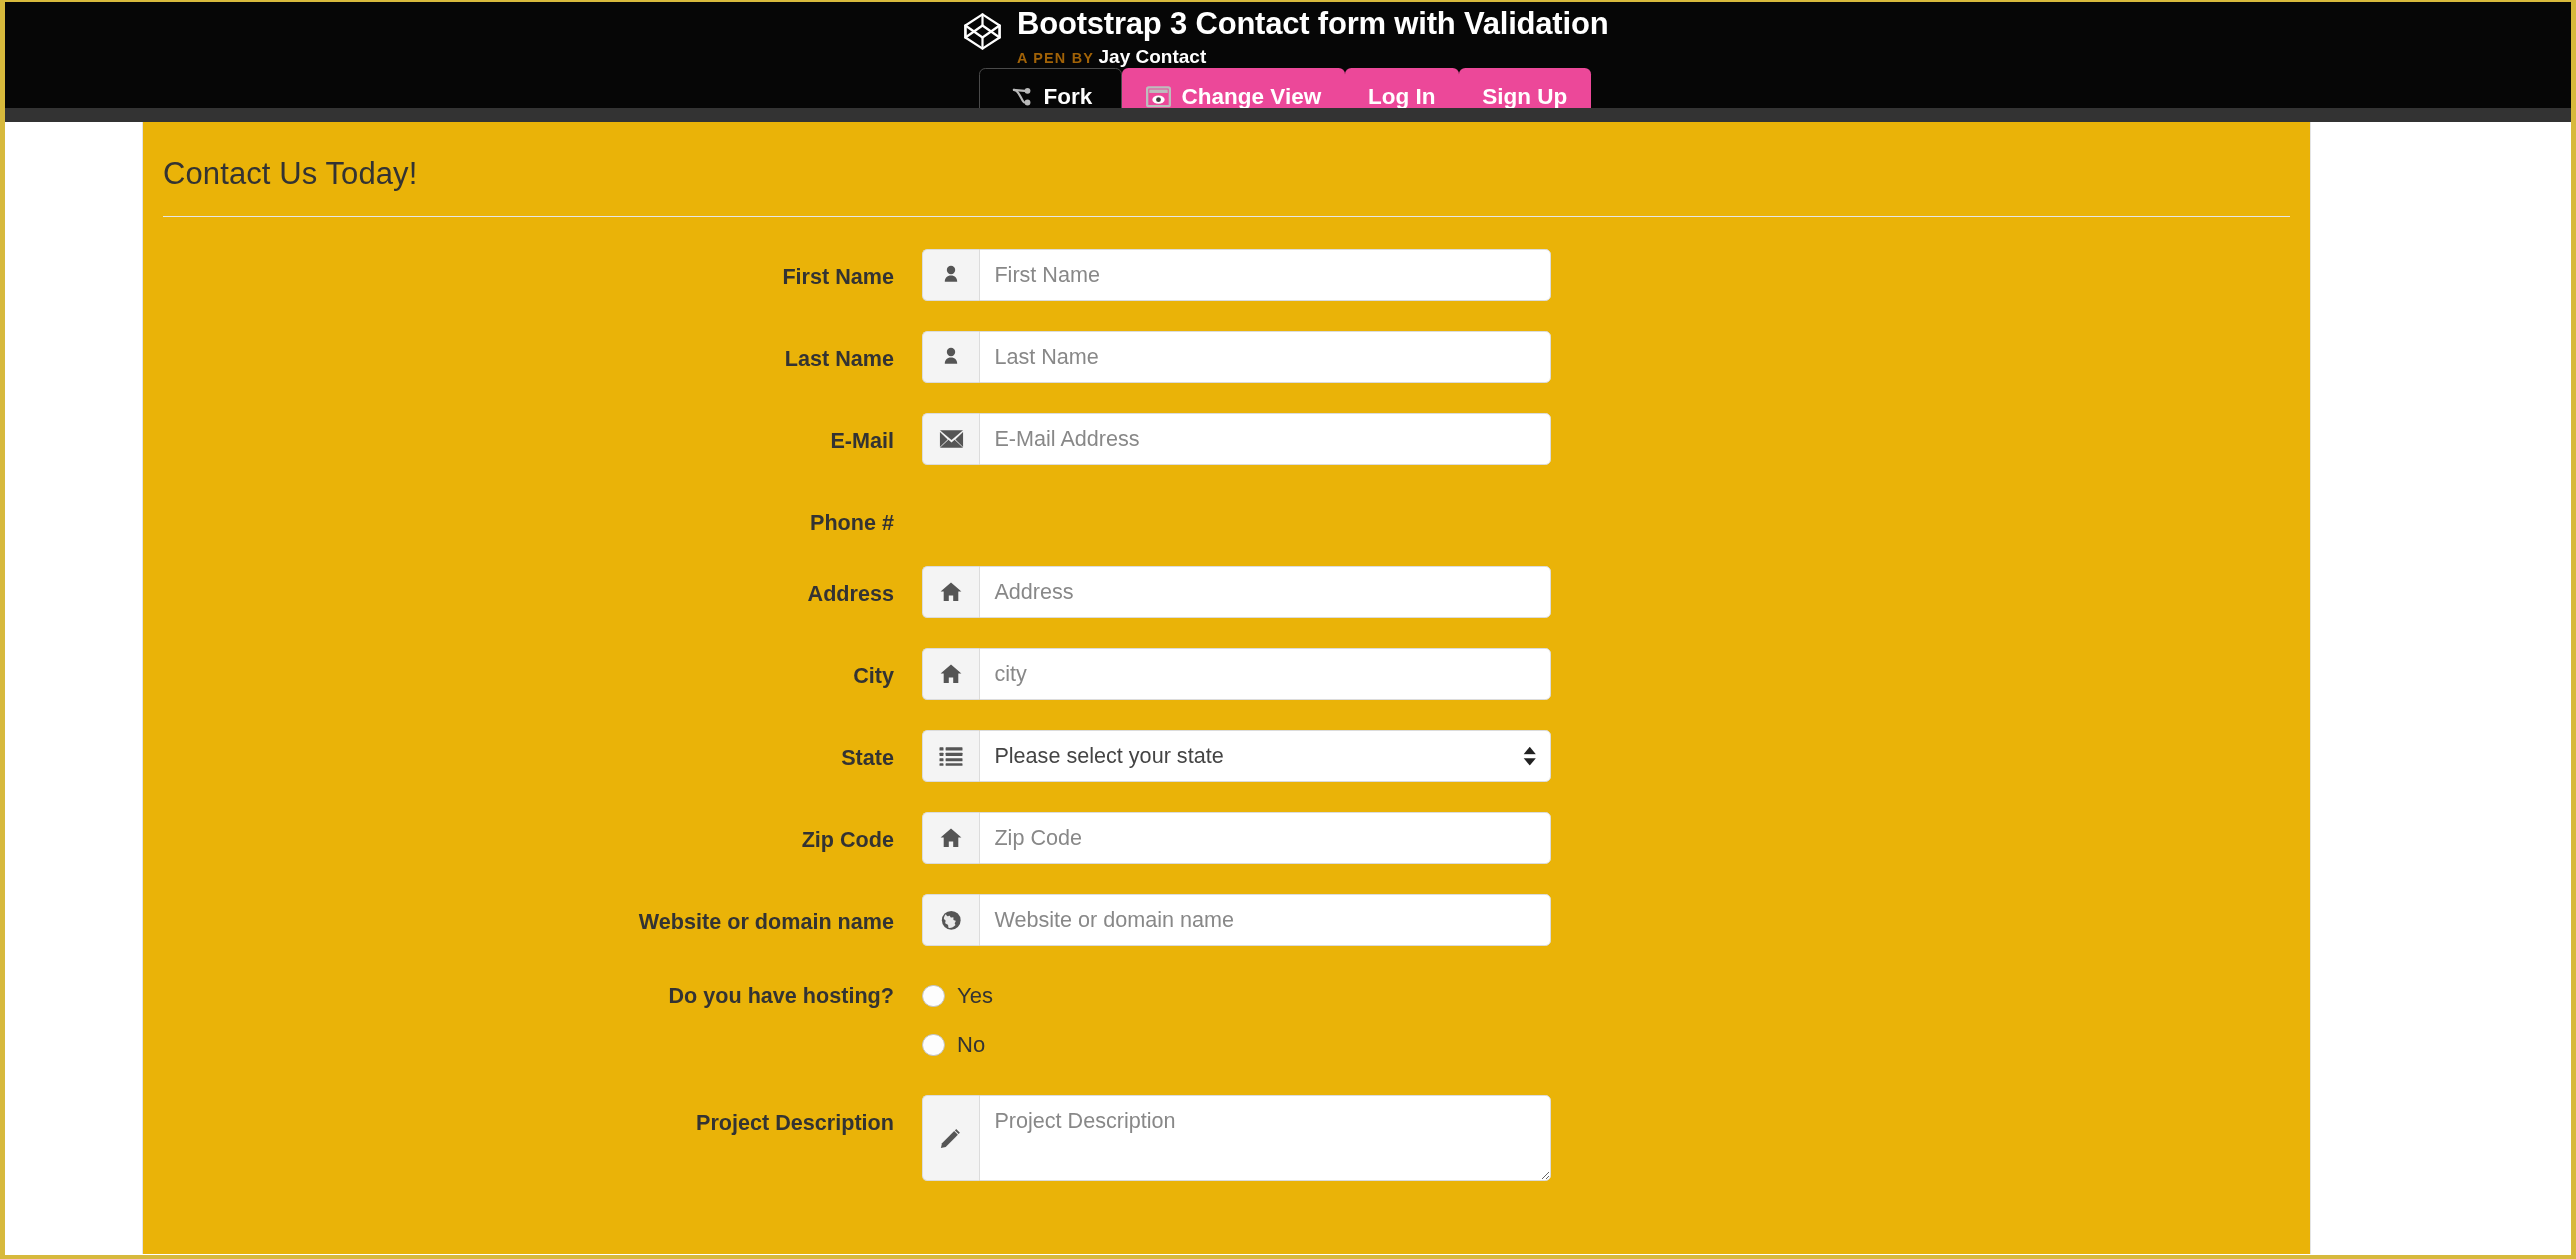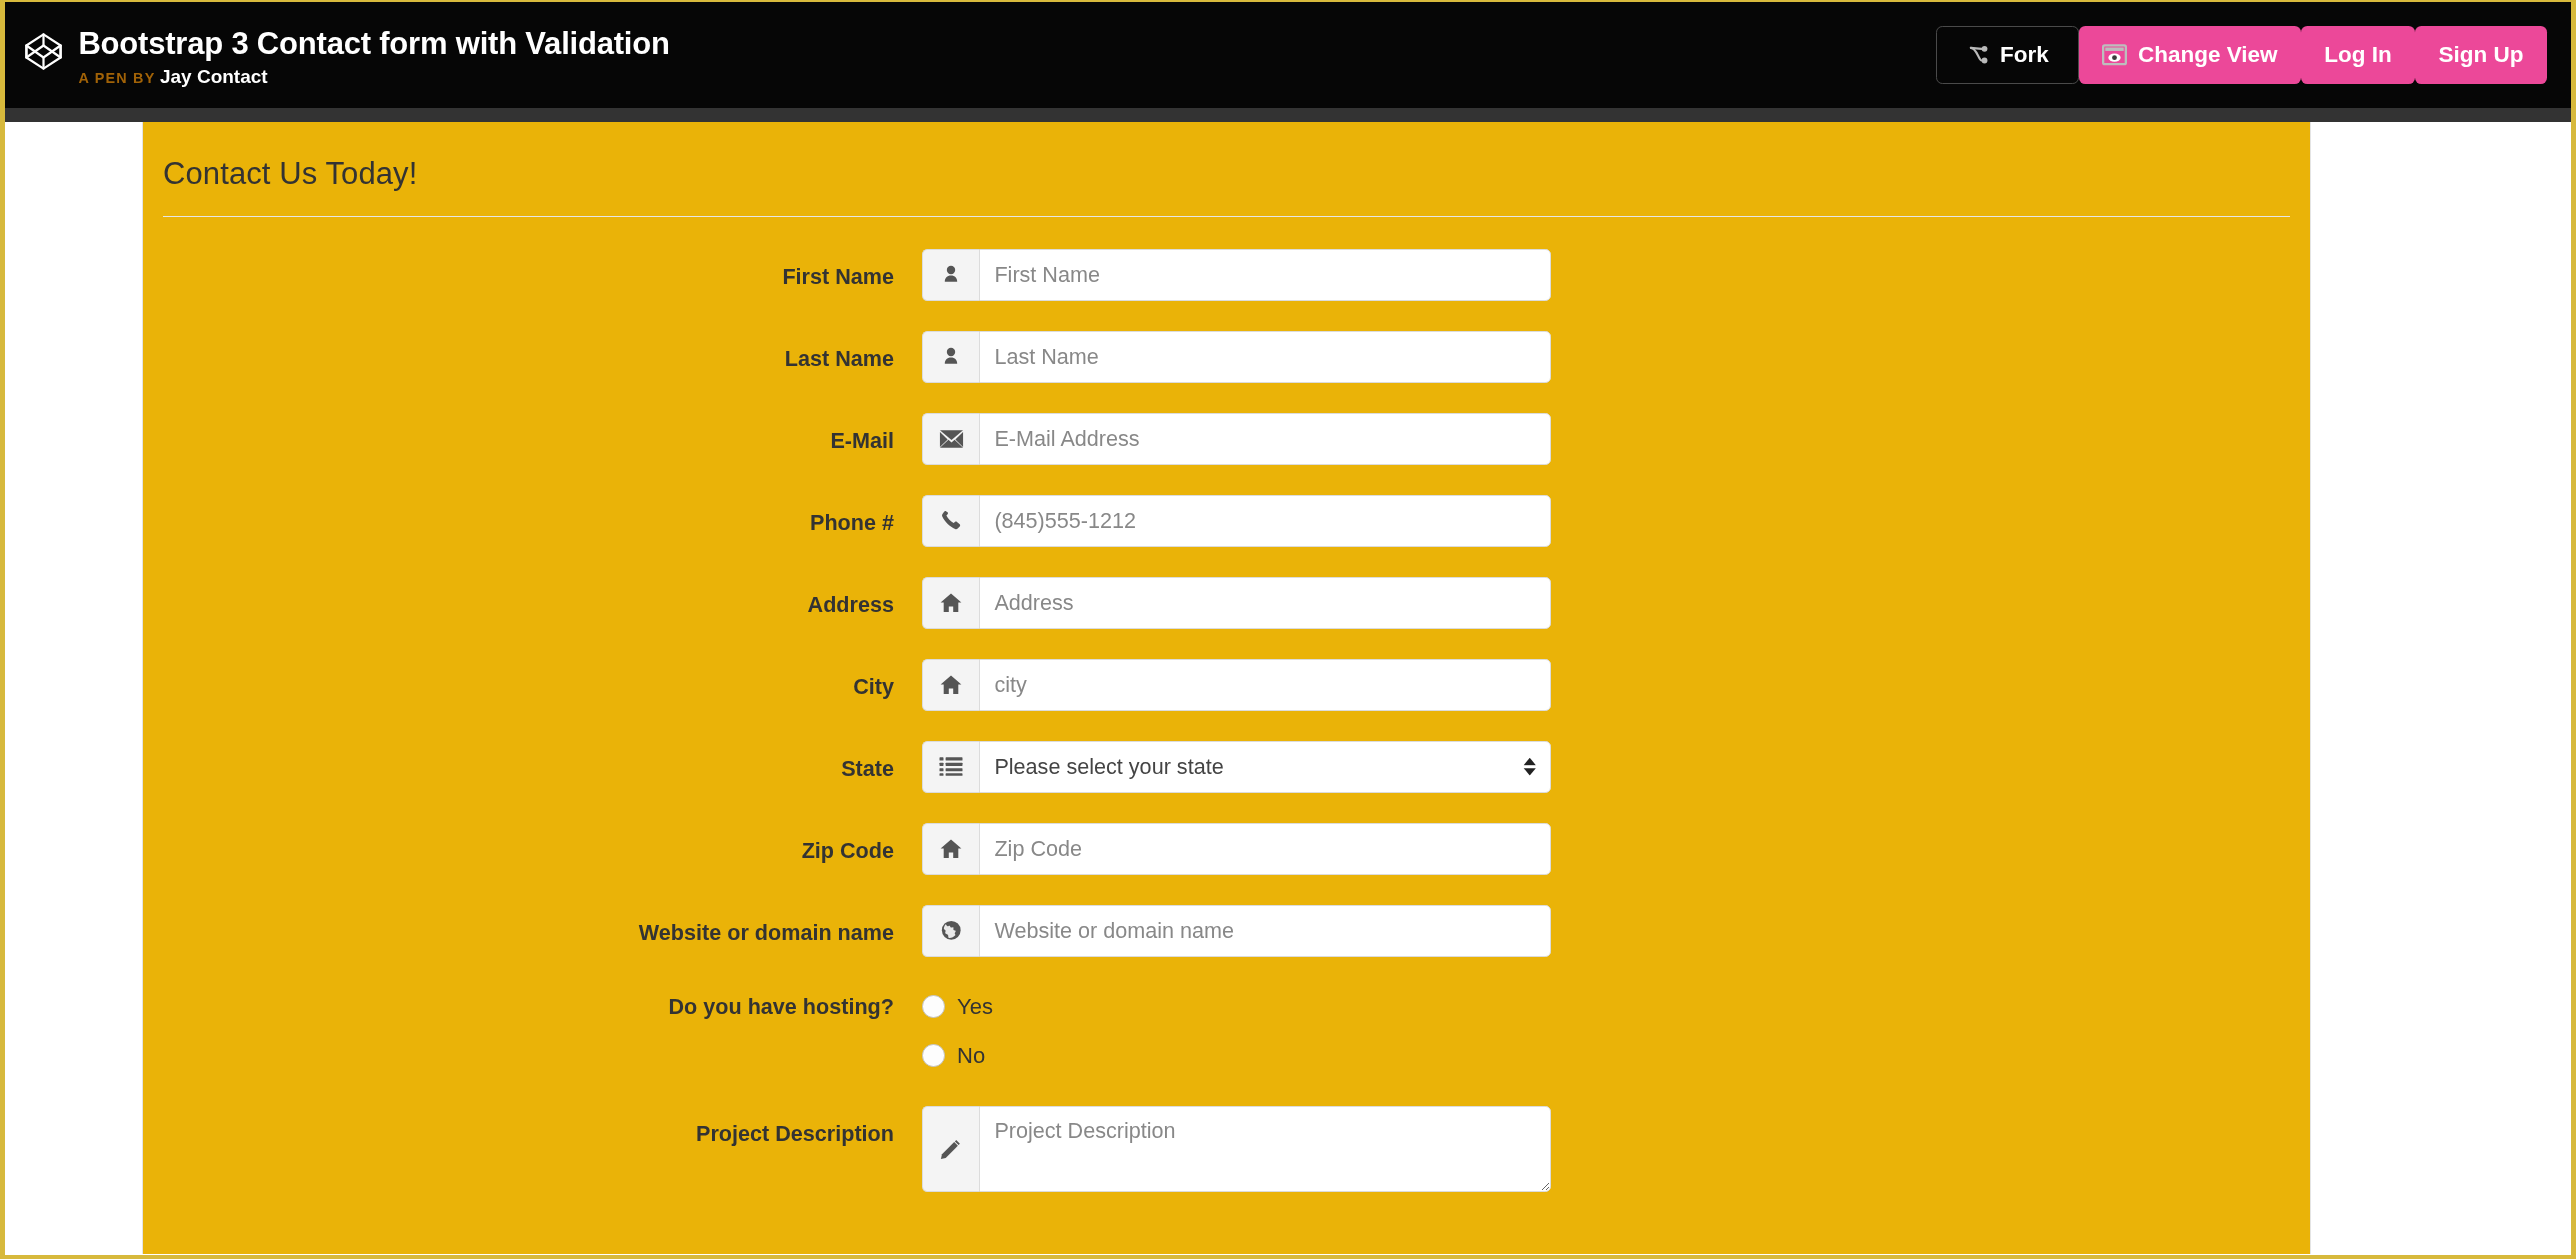--- a/index.html
+++ b/index.html
@@ -26,20 +26,21 @@
   }
 
   
   #topbar {
     position: relative;
     height: 106px;
     background: #060606;
     display: flex;
     align-items: center;
     padding: 0 24px 0 18px;
+    flex-direction: column;
   }
 
   #brand-block {
     display: flex;
     align-items: flex-start;
     flex: 1;
     min-width: 0;
     padding-top: 3.6px;
   }
 
@@ -403,30 +404,20 @@
                 <path d="M1 19h24l-8.8-8.2L13 13.6 9.8 10.8 1 19z"></path>
               </svg>
             </span>
             <input class="ig-field" type="text" value="" placeholder="E-Mail Address" style="">
           </div>
         </div>
       </div>
 
       <div class="form-row">
         <div class="f-label">Phone #</div>
-        <div class="f-control">
-          <div class="input-group">
-            <span class="ig-addon ico">
-              <svg viewBox="0 0 24 24" width="24" height="24" fill="#555555">
-                <path d="M7.3 2.4c-.7-.5-1.7-.3-2.2.4L3.5 5c-.6.8-.6 1.9-.1 2.8 1.3 2.6 3.1 5 5.3 7.1 2.2 2.1 4.7 3.8 7.4 5 .9.4 1.9.3 2.6-.4l2-2c.6-.6.6-1.6 0-2.2l-2.7-2.4c-.6-.5-1.5-.5-2.1 0l-1.3 1.1c-1.6-.9-3-2-4.2-3.3-1.2-1.2-2.2-2.6-3-4.1l1.2-1.3c.5-.6.5-1.5 0-2.1L7.3 2.4z"></path>
-              </svg>
-            </span>
-            <input class="ig-field" type="text" value="" placeholder="(845)555-1212" style="">
-          </div>
-        </div>
       </div>
 
       <div class="form-row">
         <div class="f-label">Address</div>
         <div class="f-control">
           <div class="input-group">
             <span class="ig-addon ico">
               <svg viewBox="0 0 24 24" width="24" height="24" fill="#555555">
                 <path d="M12 2.6 1.6 11.6h3.1V21h5.1v-5.4h4.4V21h5.1v-9.4h3.1L12 2.6z"></path>
               </svg>

